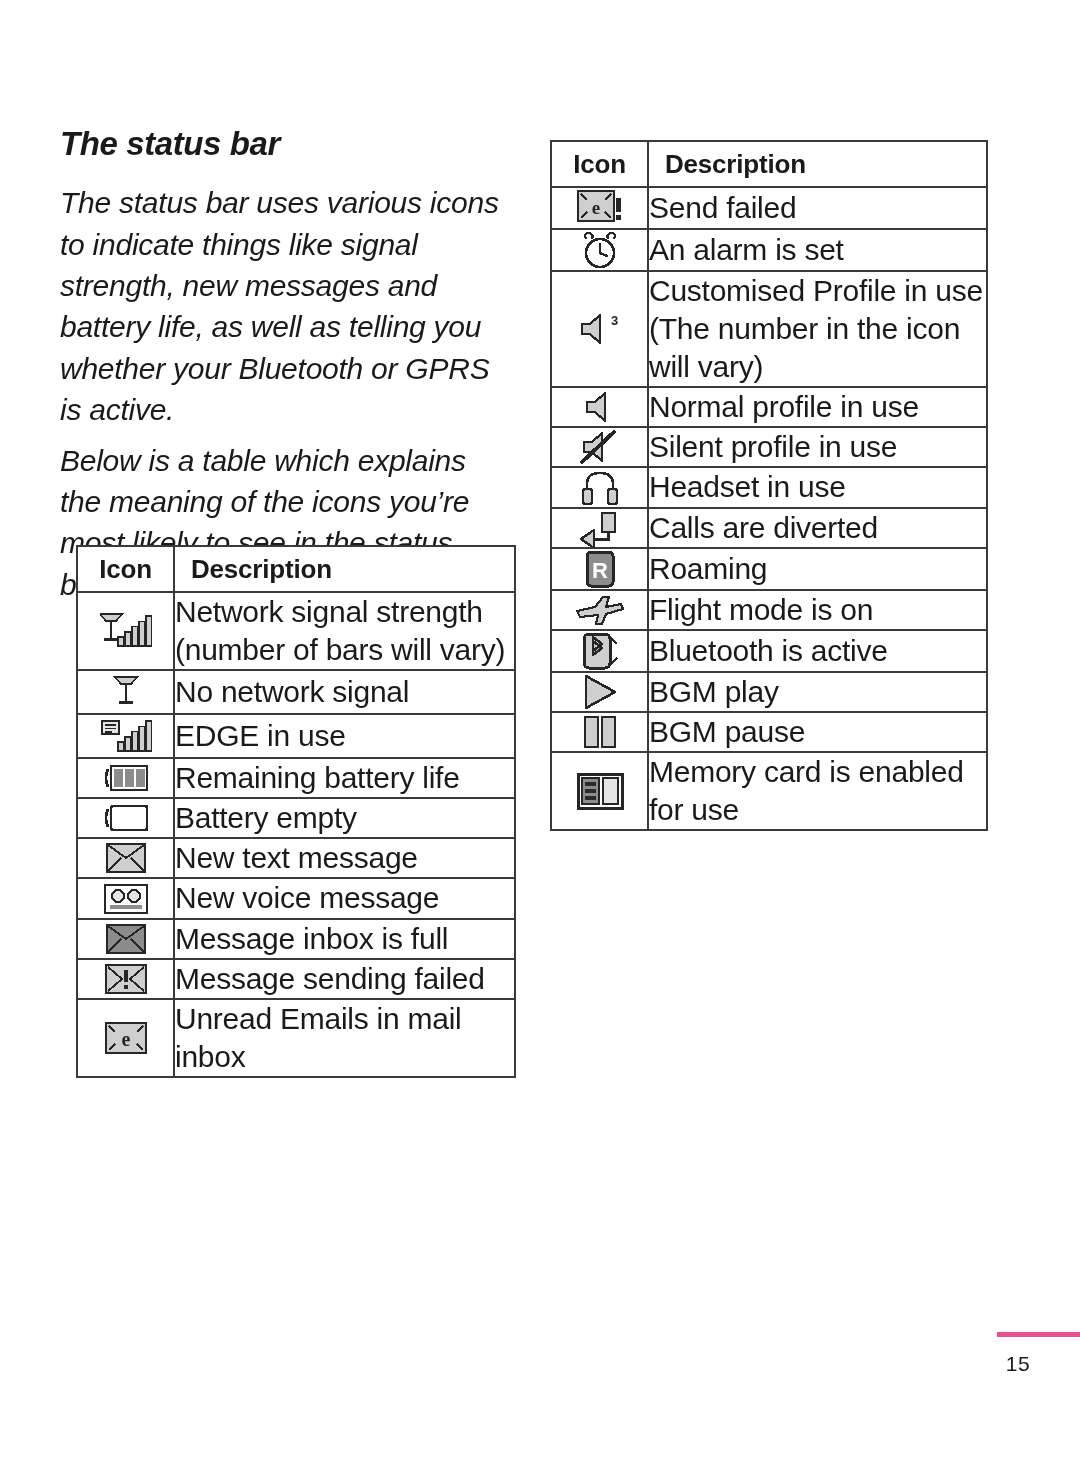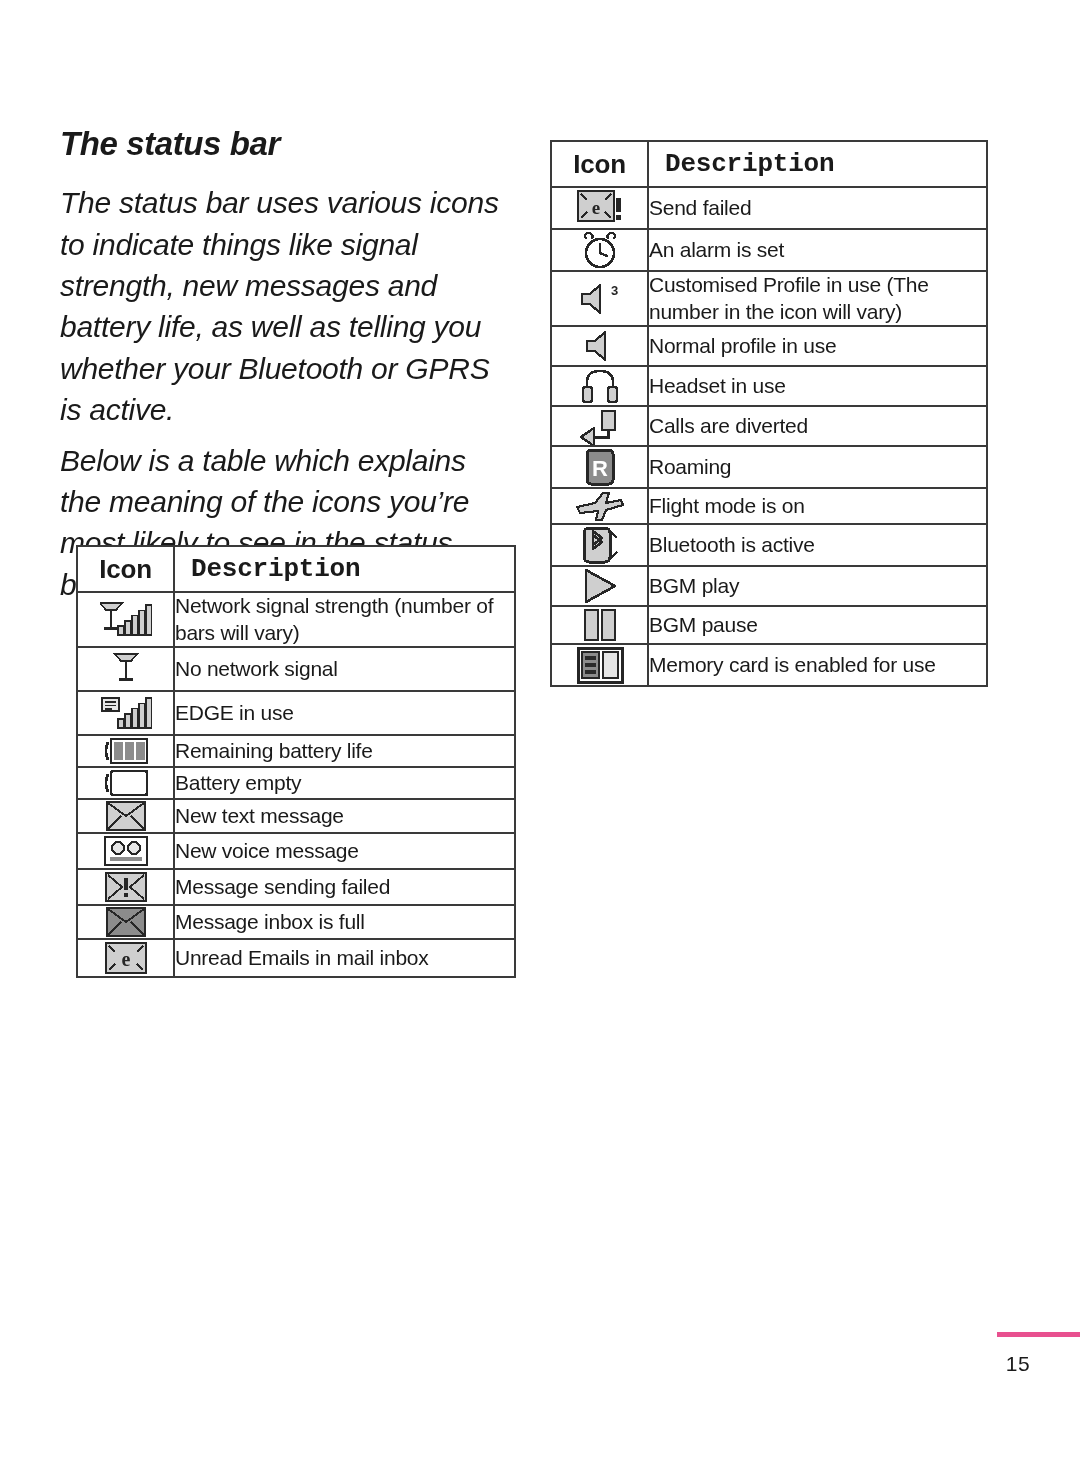--- a/index.html
+++ b/index.html
@@ -53,27 +53,27 @@
     vertical-align: middle;
   }
   .icon-table .col-icon { width: 97px; }
   .th-cell {
     font-size: 26px;
     font-weight: bold;
     text-align: center;
     height: 44px;
     letter-spacing: -0.2px;
   }
-  .th-cell.desc { text-align: left; padding-left: 16px; font-family: Liberation Mono, monospace; }
+  .th-cell.desc { text-align: left; padding-left: 16px; }
   .cell-icon {
     text-align: center;
     line-height: 0;
   }
   .cell-desc {
-    font-size: 21px;
+    font-size: 30px;
     line-height: 1.27;
     padding: 7px 6px 7px 14px;
     letter-spacing: -0.25px;
   }
 
   #table-left  { left: 76px; top: 545px; width: 440px; }
   #table-right { left: 550px; top: 140px; width: 438px; }
 
   .ico { display: inline-block; vertical-align: middle; }
 
@@ -181,37 +181,37 @@
       <tr>
         <td class="cell-icon"><svg class="ico" width="46" height="34" viewBox="0 0 46 34" xmlns="http://www.w3.org/2000/svg" shape-rendering="crispEdges">
             <rect x="2" y="3" width="42" height="28" fill="#fff" stroke="#262626" stroke-width="2.8"></rect>
             <circle cx="15" cy="14" r="6" fill="#e6e6e6" stroke="#262626" stroke-width="2.2"></circle>
             <circle cx="31" cy="14" r="6" fill="#e6e6e6" stroke="#262626" stroke-width="2.2"></circle>
             <rect x="7" y="23" width="32" height="4" fill="#8c8c8c"></rect>
           </svg></td>
         <td class="cell-desc">New voice message</td>
       </tr>
       <tr>
+        <td class="cell-icon"><svg class="ico" width="42" height="32" viewBox="0 0 42 32" xmlns="http://www.w3.org/2000/svg" shape-rendering="crispEdges">
+            <rect x="2" y="2" width="38" height="28" fill="#8c8c8c" stroke="#262626" stroke-width="2.4"></rect>
+            <path d="M3 3 L21 16 L39 3" fill="none" stroke="#262626" stroke-width="2"></path>
+            <path d="M3 29 L16.153846153846153 16" fill="none" stroke="#262626" stroke-width="2"></path>
+            <path d="M39 29 L25.846153846153847 16" fill="none" stroke="#262626" stroke-width="2"></path>
+          </svg></td>
+        <td class="cell-desc">Message inbox is full</td>
+      </tr>
+      <tr>
         <td class="cell-icon"><svg class="ico" width="44" height="34" viewBox="0 0 44 34" xmlns="http://www.w3.org/2000/svg" shape-rendering="crispEdges">
             <rect x="2" y="3" width="40" height="28" fill="#cfcfcf" stroke="#262626" stroke-width="2.8"></rect>
             <path d="M4 5 L18 17 L4 29" fill="none" stroke="#262626" stroke-width="2"></path>
             <path d="M40 5 L26 17 L40 29" fill="none" stroke="#262626" stroke-width="2"></path>
             <rect x="20" y="8" width="4" height="12" fill="#262626"></rect>
             <rect x="20" y="23" width="4" height="4" fill="#262626"></rect>
           </svg></td>
         <td class="cell-desc">Message sending failed</td>
-      </tr>
-      <tr>
-        <td class="cell-icon"><svg class="ico" width="42" height="32" viewBox="0 0 42 32" xmlns="http://www.w3.org/2000/svg" shape-rendering="crispEdges">
-            <rect x="2" y="2" width="38" height="28" fill="#8c8c8c" stroke="#262626" stroke-width="2.4"></rect>
-            <path d="M3 3 L21 16 L39 3" fill="none" stroke="#262626" stroke-width="2"></path>
-            <path d="M3 29 L16.153846153846153 16" fill="none" stroke="#262626" stroke-width="2"></path>
-            <path d="M39 29 L25.846153846153847 16" fill="none" stroke="#262626" stroke-width="2"></path>
-          </svg></td>
-        <td class="cell-desc">Message inbox is full</td>
       </tr>
       <tr>
         <td class="cell-icon"><svg class="ico" width="44" height="36" viewBox="0 0 44 36" xmlns="http://www.w3.org/2000/svg" shape-rendering="crispEdges">
             <rect x="2" y="3" width="40" height="30" fill="#cfcfcf" stroke="#262626" stroke-width="2.8"></rect>
             <path d="M5 6 L11 12 M39 6 L33 12 M5 30 L11 24 M39 30 L33 24" stroke="#262626" stroke-width="2" fill="none"></path>
             <text x="22" y="26" font-family="Liberation Serif, serif" font-size="20" font-weight="bold" text-anchor="middle" fill="#262626">e</text>
           </svg></td>
         <td class="cell-desc">Unread Emails in mail inbox</td>
       </tr>
     </tbody>
@@ -256,20 +256,27 @@
         <td class="cell-desc">Customised Profile in use (The number in the icon will vary)</td>
       </tr>
       <tr>
         <td class="cell-icon"><svg class="ico" width="34" height="38" viewBox="0 0 34 38" xmlns="http://www.w3.org/2000/svg" shape-rendering="crispEdges">
             <path d="M4 14 L12 14 L22 5 L22 33 L12 24 L4 24 Z" fill="#cfcfcf" stroke="#262626" stroke-width="2.2" stroke-linejoin="round"></path>
           </svg></td>
         <td class="cell-desc">Normal profile in use</td>
       </tr>
       <tr>
         <td class="cell-icon"><svg class="ico" width="40" height="38" viewBox="0 0 40 38" xmlns="http://www.w3.org/2000/svg" shape-rendering="crispEdges">
+            <path d="M4 14 L12 14 L22 5 L22 33 L12 24 L4 24 Z" fill="#cfcfcf" stroke="#262626" stroke-width="2.2" stroke-linejoin="round"></path>
+            <path d="M2 34 L34 4" stroke="#262626" stroke-width="4" stroke-linecap="round"></path>
+          </svg></td>
+        <td class="cell-desc">Silent profile in use</td>
+      </tr>
+      <tr>
+        <td class="cell-icon"><svg class="ico" width="40" height="38" viewBox="0 0 40 38" xmlns="http://www.w3.org/2000/svg" shape-rendering="crispEdges">
             <path d="M7 22 L7 15 Q7 4 20 4 Q33 4 33 15 L33 22" fill="none" stroke="#262626" stroke-width="2.6"></path>
             <rect x="3" y="20" width="9" height="15" rx="2.5" fill="#cfcfcf" stroke="#262626" stroke-width="2.4"></rect>
             <rect x="28" y="20" width="9" height="15" rx="2.5" fill="#cfcfcf" stroke="#262626" stroke-width="2.4"></rect>
           </svg></td>
         <td class="cell-desc">Headset in use</td>
       </tr>
       <tr>
         <td class="cell-icon"><svg class="ico" width="44" height="38" viewBox="0 0 44 38" xmlns="http://www.w3.org/2000/svg" shape-rendering="crispEdges">
             <rect x="24" y="4" width="13" height="19" fill="#cfcfcf" stroke="#262626" stroke-width="2.4"></rect>
             <path d="M30 23 L30 30 L14 30" fill="none" stroke="#262626" stroke-width="3"></path>

